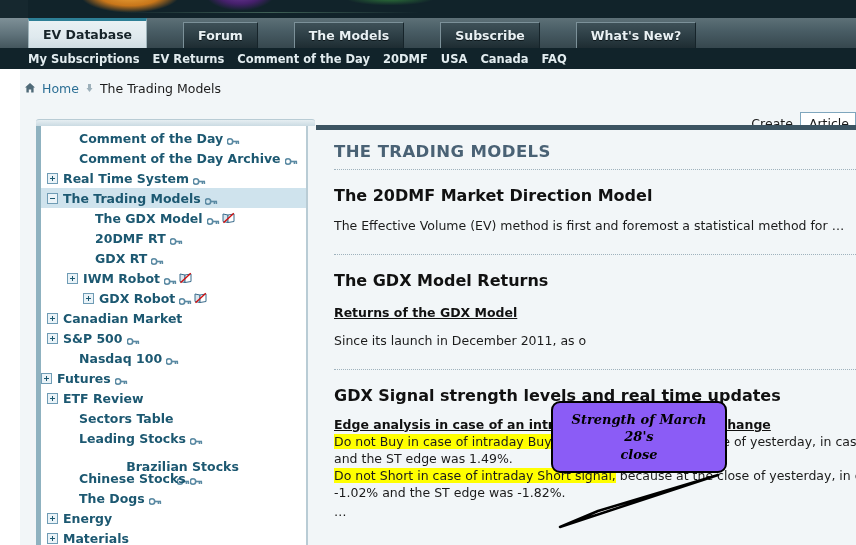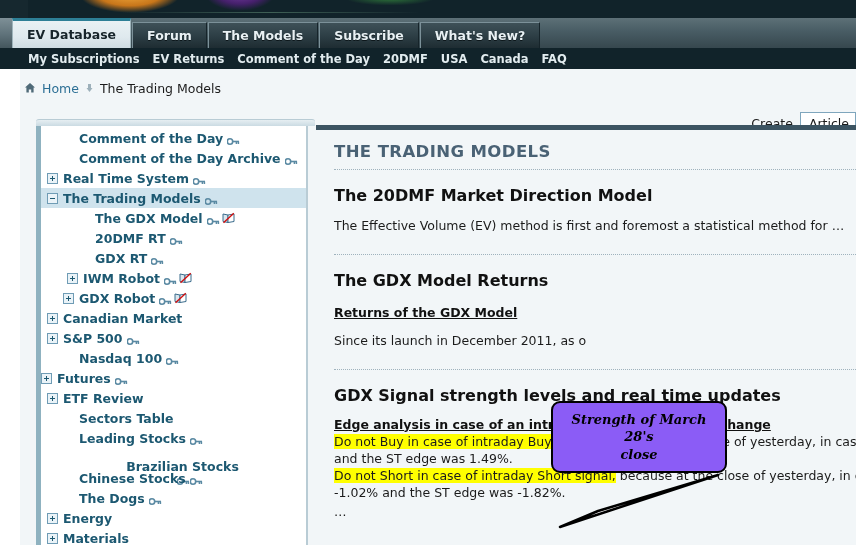--- a/index.html
+++ b/index.html
@@ -38,21 +38,21 @@
 
   
   #tabbar {
     position:absolute; left:0; top:18px; width:856px; height:30px;
     background:linear-gradient(to bottom,#5d7077 0%, #4a5e66 40%, #36474e 100%);
   }
   #tabbar .tabLeftCap {
     position:absolute; left:0; top:0; width:28px; height:30px;
     background:linear-gradient(to bottom,#7e9097 0%, #5f727a 55%, #44565d 100%);
   }
-  #tabs { position:absolute; left:12px; top:0; height:30px; display:flex; align-items:flex-end; }
+  #tabs { position:absolute; left:28px; top:0; height:30px; display:flex; align-items:flex-end;gap:35px; }
   .tab {
     height:26px; margin-right:1px; padding:0 14px;
     display:flex; align-items:center; justify-content:center;
     font-size:12.5px; font-weight:bold; color:#e9f1f4;
     background:linear-gradient(to bottom,#3e5158 0%, #2c3d44 55%, #1e2c32 100%);
     border-left:1px solid #7c9199; border-right:1px solid #16242a;
     border-top:1px solid #7c9199;
     text-shadow:0 1px 0 #0d171b;
     cursor:pointer; white-space:nowrap;
   }
@@ -337,21 +337,21 @@
                 <path d="M5.7 4.5 H12" stroke="#5b8aa3" stroke-width="1.6"></path>
                 <path d="M9.4 4.5 V7" stroke="#5b8aa3" stroke-width="1.5"></path>
                 <path d="M11.4 4.5 V7" stroke="#5b8aa3" stroke-width="1.5"></path>
               </svg></span>
             <span class="bookIcon"><svg width="13" height="12" viewBox="0 0 13 12">
                 <path d="M1 2 L6 3 L6 10.5 L1 9.5 Z" fill="#dbe7ef" stroke="#3b6c8c" stroke-width="1"></path>
                 <path d="M12 2 L6 3 L6 10.5 L12 9.5 Z" fill="#ffffff" stroke="#3b6c8c" stroke-width="1"></path>
                 <path d="M1.5 10.8 L11.8 1.2" stroke="#d01010" stroke-width="1.4"></path>
               </svg></span>
           </div>
-          <div class="node" style="padding-left: 22px;">
+          <div class="node" style="padding-left: 22px; margin-left: 20px;">
             <span class="toggle plus"></span>
             <span class="lbl">GDX Robot</span>
             <span class="keyIcon"><svg width="13" height="9" viewBox="0 0 13 9">
                 <circle cx="3" cy="4.5" r="2.7" fill="none" stroke="#5b8aa3" stroke-width="1.6"></circle>
                 <path d="M5.7 4.5 H12" stroke="#5b8aa3" stroke-width="1.6"></path>
                 <path d="M9.4 4.5 V7" stroke="#5b8aa3" stroke-width="1.5"></path>
                 <path d="M11.4 4.5 V7" stroke="#5b8aa3" stroke-width="1.5"></path>
               </svg></span>
             <span class="bookIcon"><svg width="13" height="12" viewBox="0 0 13 12">
                 <path d="M1 2 L6 3 L6 10.5 L1 9.5 Z" fill="#dbe7ef" stroke="#3b6c8c" stroke-width="1"></path>

